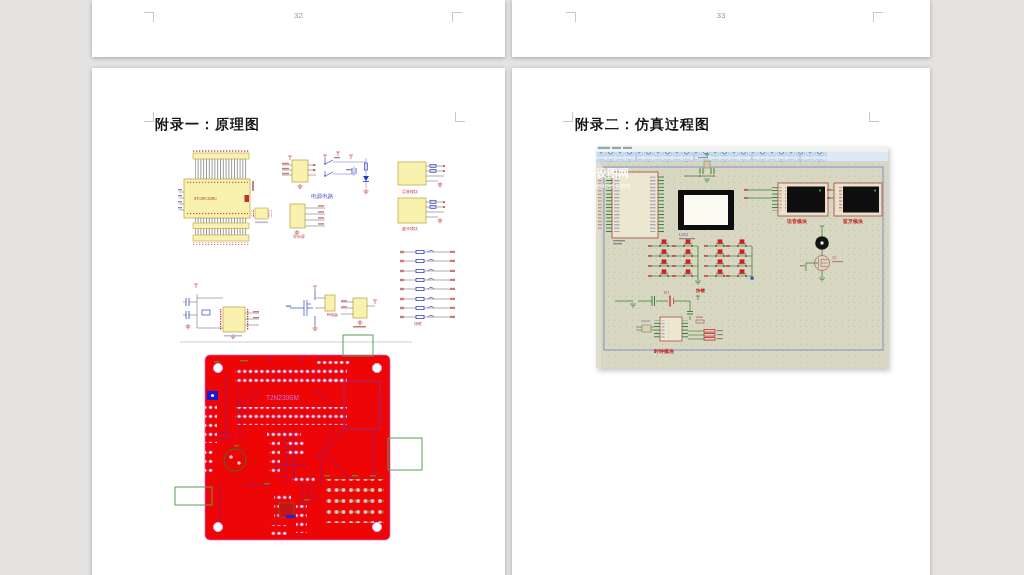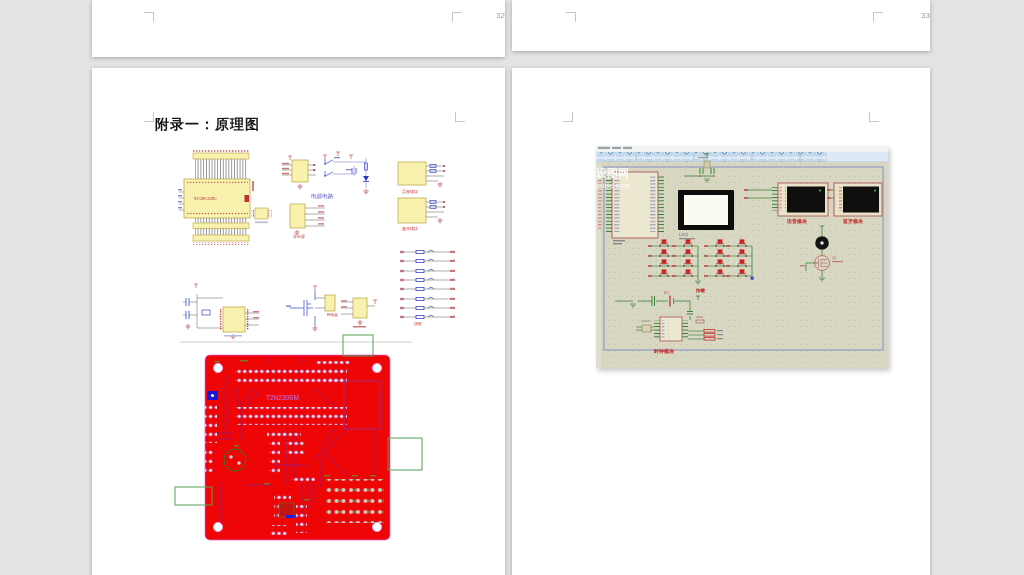--- a/index.html
+++ b/index.html
@@ -3,25 +3,25 @@
 <meta charset="utf-8">
 <style>
   html,body{margin:0;padding:0;}
   body{
     width:1024px;height:575px;overflow:hidden;position:relative;
     background:#e4e3e2;
     font-family:"Liberation Sans",sans-serif;
   }
   .page{position:absolute;background:#ffffff;box-shadow:0 1px 4px rgba(0,0,0,.28);}
   #page-prev-left{left:92px;top:0;width:413px;height:57px;}
-  #page-prev-right{left:512px;top:0;width:418px;height:51px;}
+  #page-prev-right{left:512px;top:0;width:418px;height:57px;}
   #page-left{left:92px;top:68px;width:413px;height:520px;}
   #page-right{left:512px;top:68px;width:418px;height:520px;}
   .page-number{
-    position:absolute;top:11px;left:0;width:100%;text-align:right;
+    position:absolute;top:11px;left:0;width:100%;text-align:center;
     font-size:8px;color:#9b9b9b;
   }
   .mark{position:absolute;width:9px;height:9px;}
   .mark.tl{border-right:1px solid #c7c7c7;border-bottom:1px solid #c7c7c7;} 
   .mark.tr{border-left:1px solid #c7c7c7;border-bottom:1px solid #c7c7c7;}  
   .mark.bl{border-right:1px solid #c7c7c7;border-top:1px solid #c7c7c7;}    
   .mark.br{border-left:1px solid #c7c7c7;border-top:1px solid #c7c7c7;}     
   .doc-title{
     position:absolute;left:63px;top:48px;
     font-size:14px;font-weight:bold;color:#161616;letter-spacing:1px;
@@ -288,20 +288,21 @@
       <rect x="169" y="2" width="30" height="21"></rect>
       <rect x="214" y="105" width="34" height="32"></rect>
       <rect x="1" y="154" width="37" height="18"></rect>
     </g>
   </svg>
 </div>
 
 <div class="page" id="page-right">
   <div class="mark tl" style="left:51px;top:44px;"></div>
   <div class="mark tr" style="left:357px;top:44px;"></div>
+  <div class="doc-title">附录二：仿真过程图</div>
 
   <svg class="figure" id="sim-figure" style="left:84px;top:78px;" width="292" height="222" viewBox="0 0 292 222">
     <defs>
       <pattern id="dots" width="6" height="6" patternUnits="userSpaceOnUse">
         <rect width="1" height="1" fill="#c2c1a8"></rect>
       </pattern>
       <pattern id="icons" width="19" height="12" patternUnits="userSpaceOnUse">
         <rect x="1" y="1.8" width="8" height="8" rx="1" fill="#cfe0ef" stroke="#8fb2d4" stroke-width="0.5"></rect>
         <path d="M3 5.8h4M5 3.8v4" stroke="#3a78b0" stroke-width="0.8"></path>
         <rect x="10.5" y="1.8" width="8" height="8" rx="1" fill="#cfe0ef" stroke="#8fb2d4" stroke-width="0.5"></rect>

